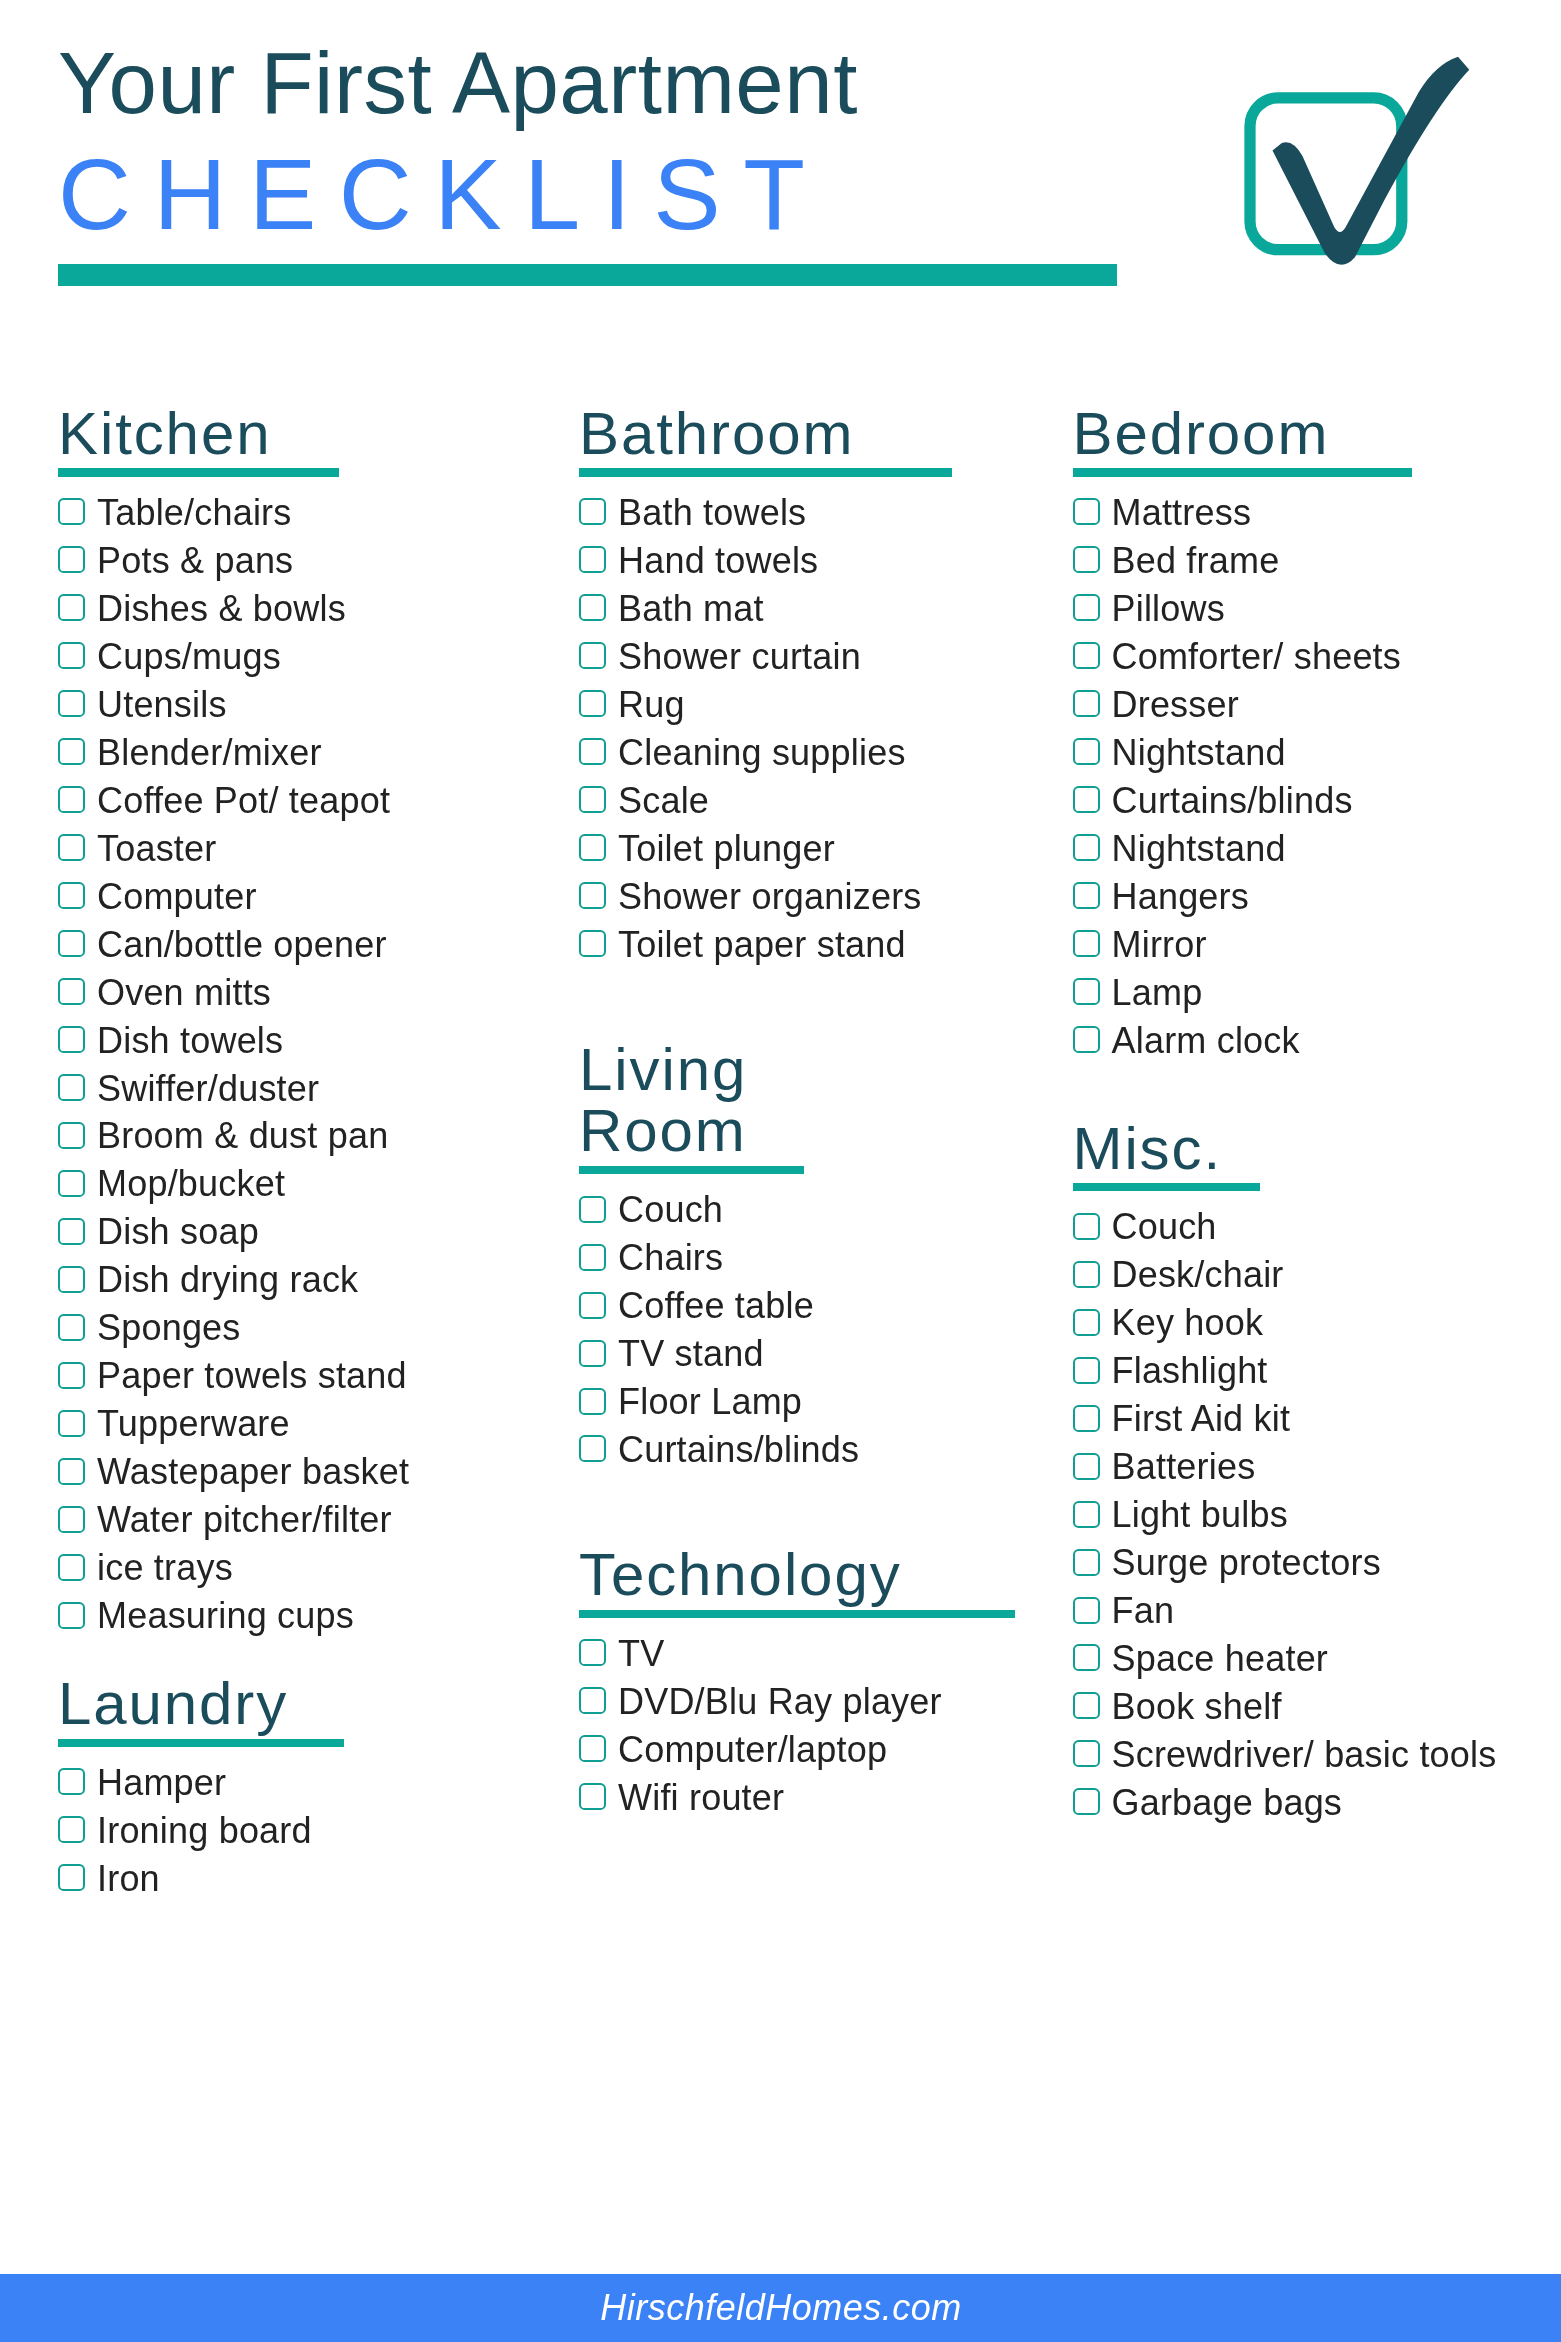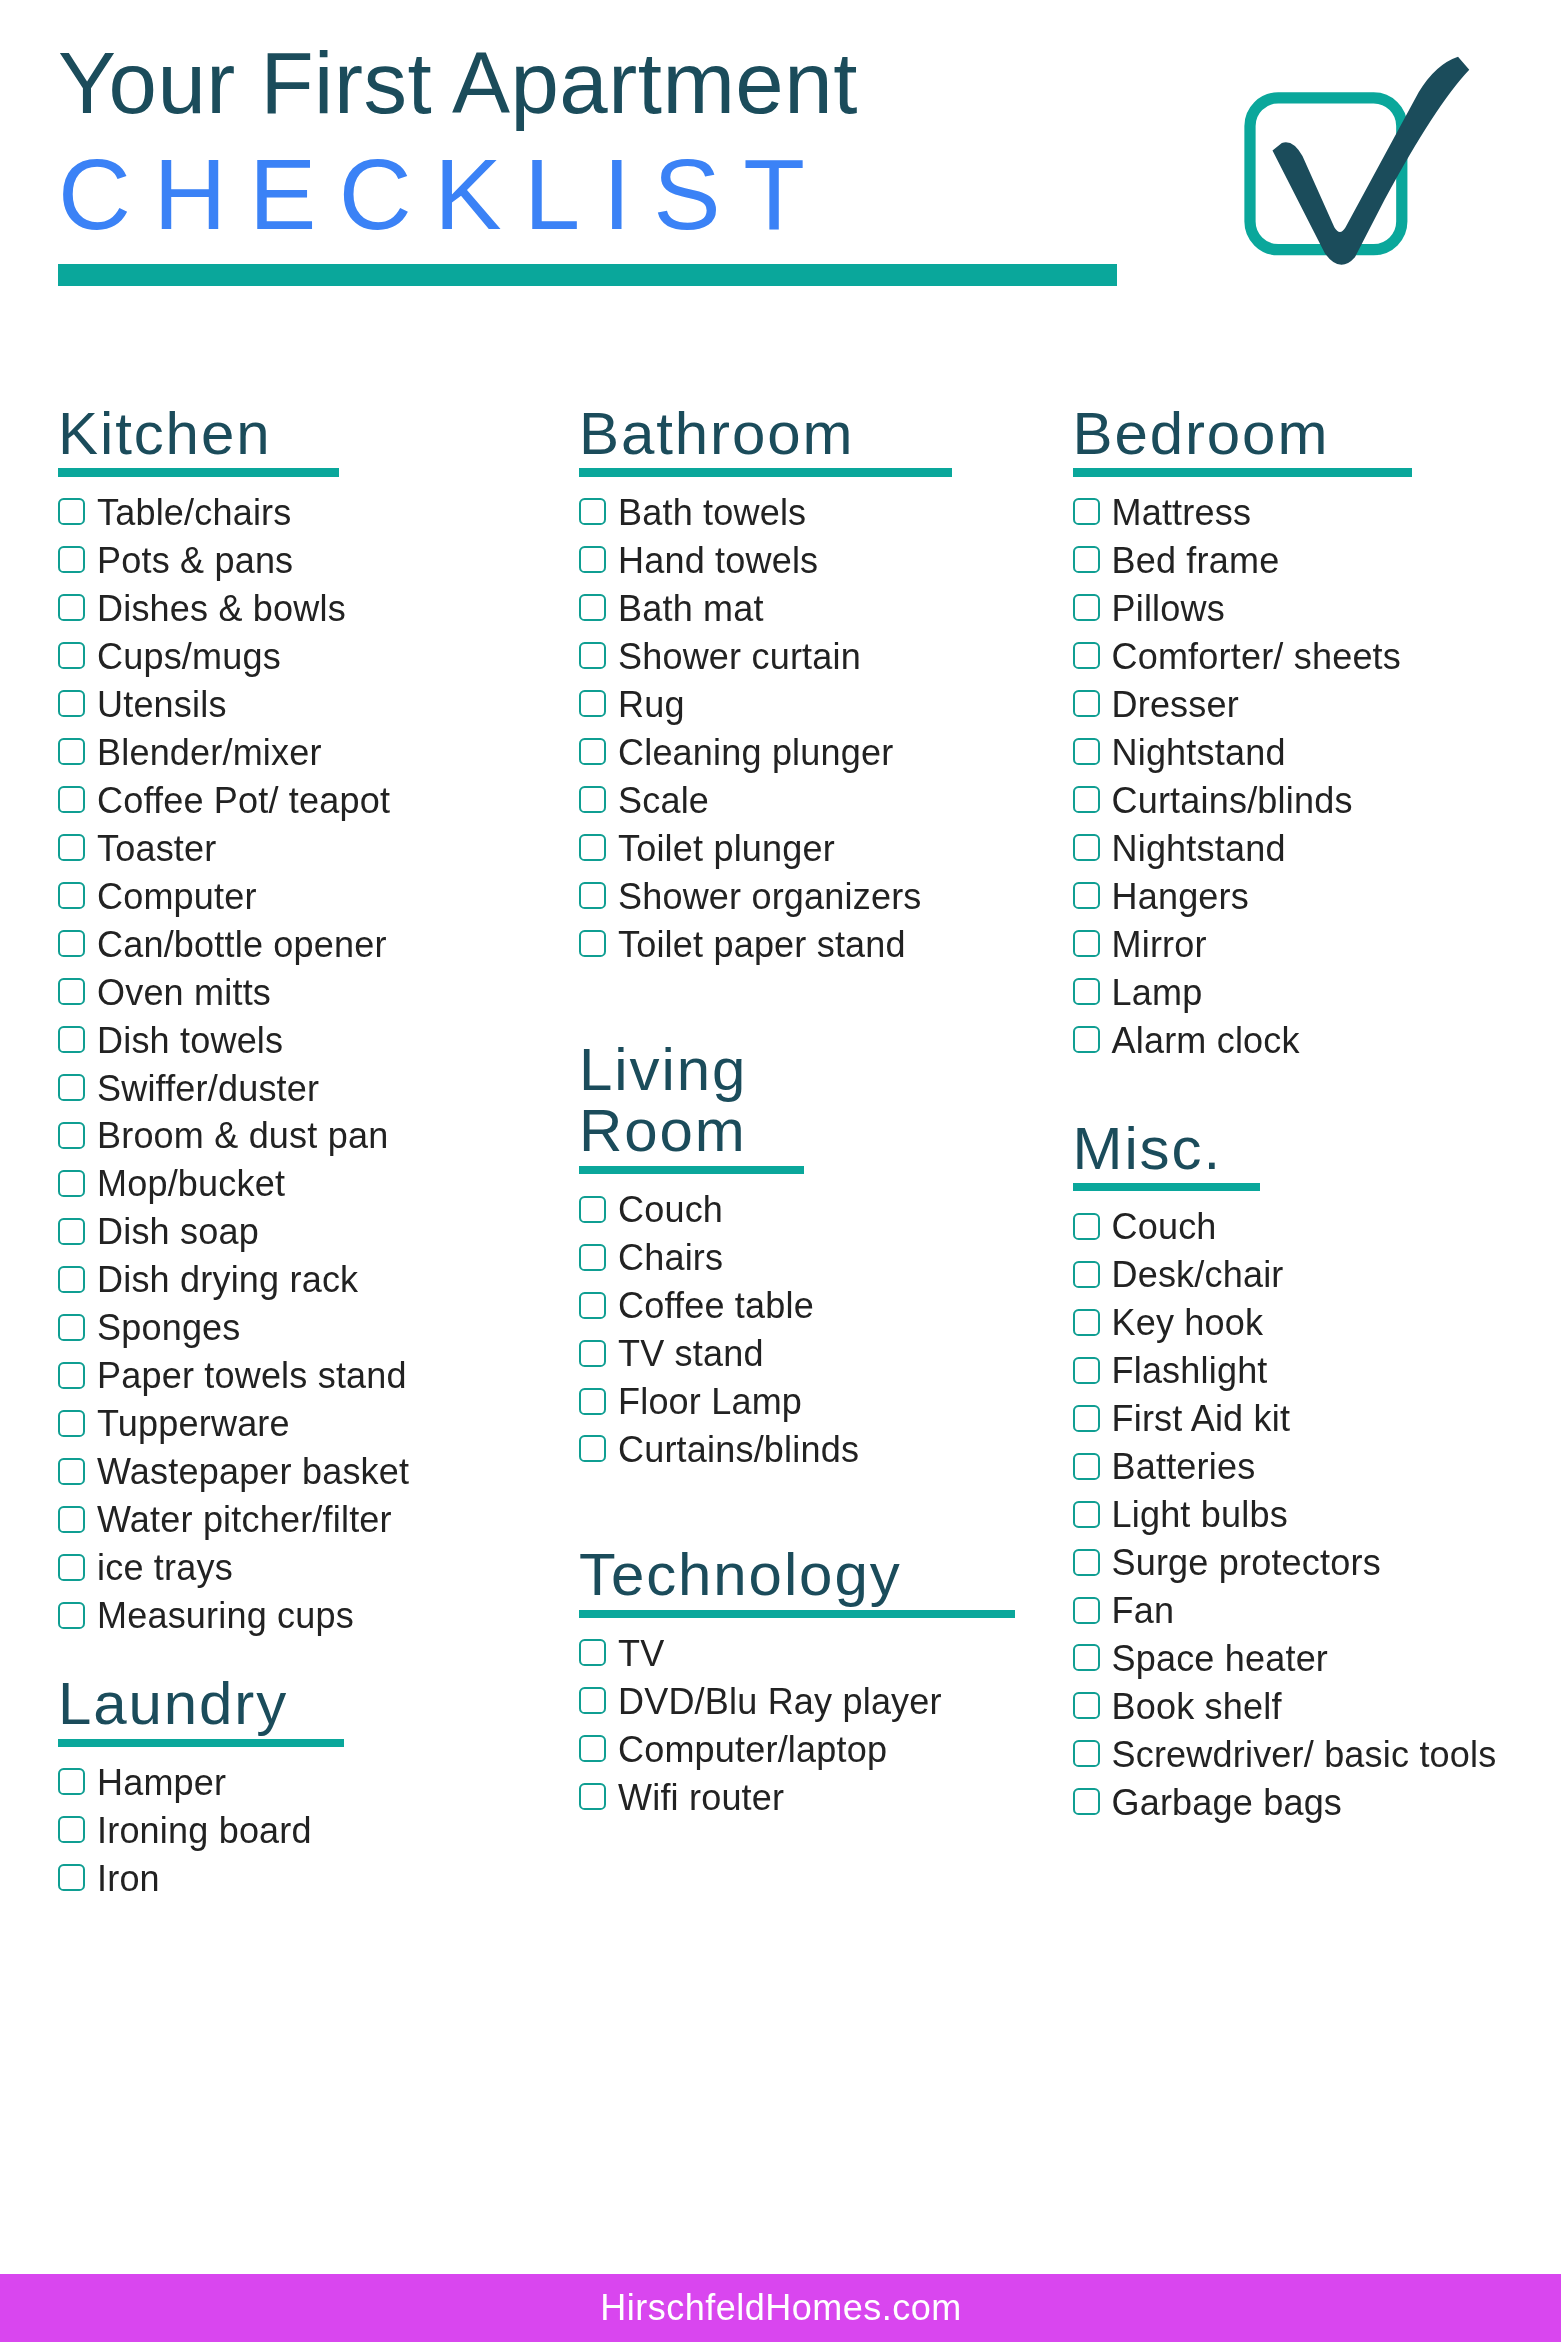--- a/index.html
+++ b/index.html
@@ -145,24 +145,25 @@
   .gap-md { height:52px; }
   .gap-sm { height:32px; }
 
   
   .footer {
     position:absolute;
     left:0;
     bottom:0;
     width:1562px;
     height:68px;
-    background:#d946ef;
+    background:#3b82f6;
     display:flex;
     align-items:center;
     justify-content:center;
+    font-style:italic;
   }
   .footer-text {
     color:#ffffff;
     font-size:36px;
     font-weight:300;
     letter-spacing:0.5px;
   }
 </style>
 </head>
 <body>
@@ -338,21 +339,21 @@
         <li>
             <span class="cb"></span>
             <span class="item-label">Shower curtain</span>
           </li>
         <li>
             <span class="cb"></span>
             <span class="item-label">Rug</span>
           </li>
         <li>
             <span class="cb"></span>
-            <span class="item-label">Cleaning plunger</span>
+            <span class="item-label">Cleaning supplies</span>
           </li>
         <li>
             <span class="cb"></span>
             <span class="item-label">Scale</span>
           </li>
         <li>
             <span class="cb"></span>
             <span class="item-label">Toilet plunger</span>
           </li>
         <li>

